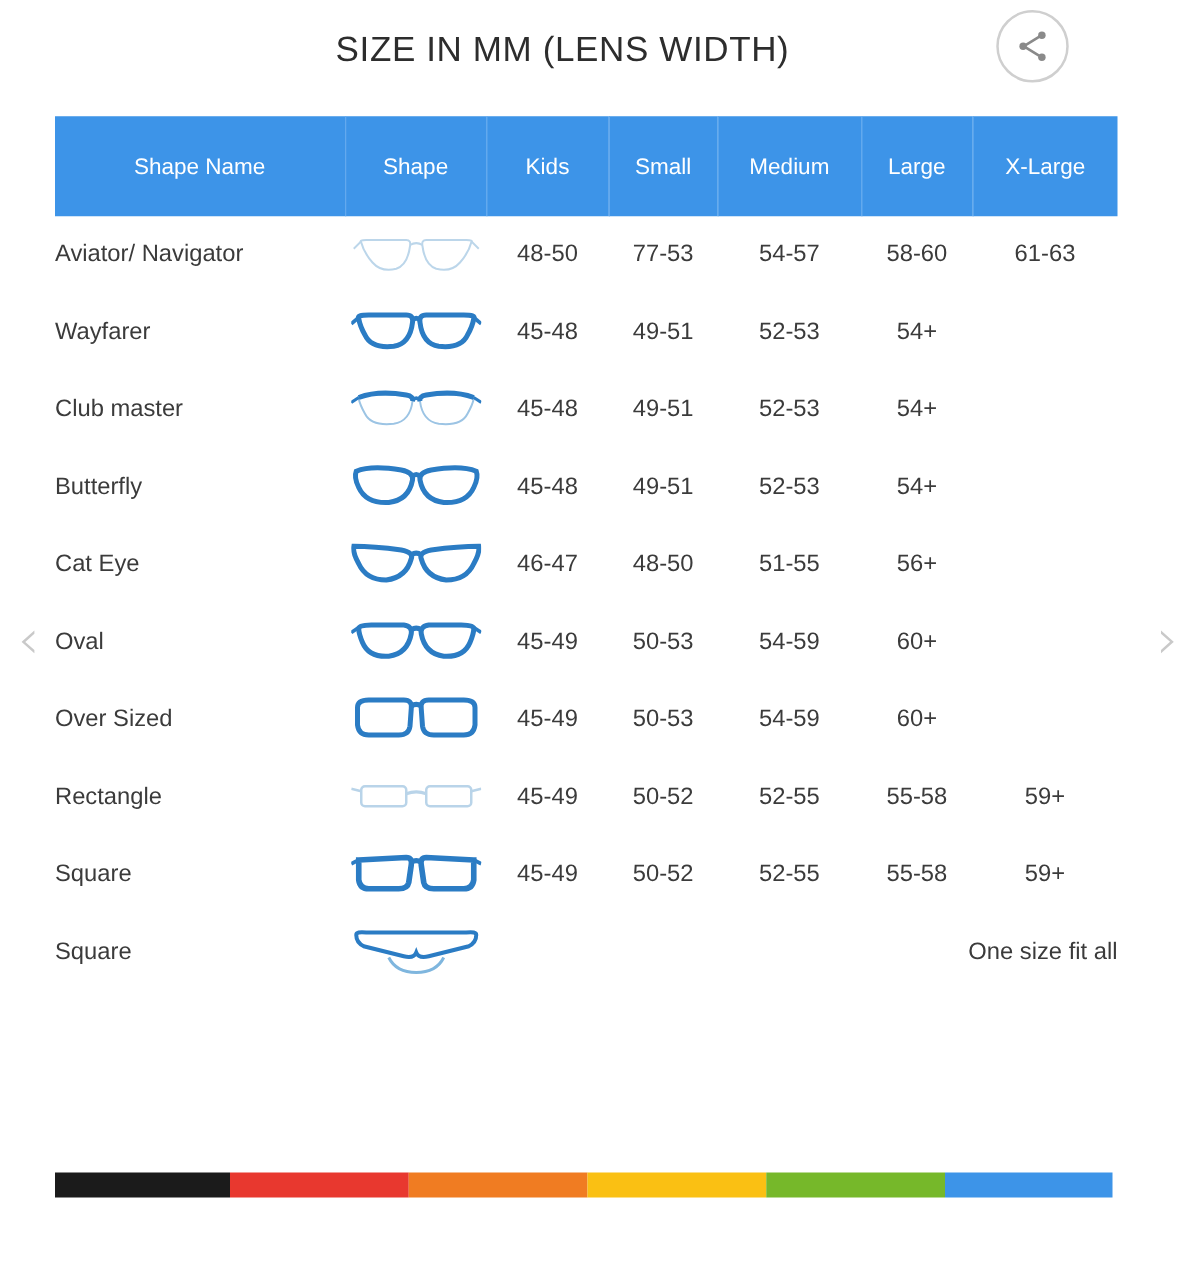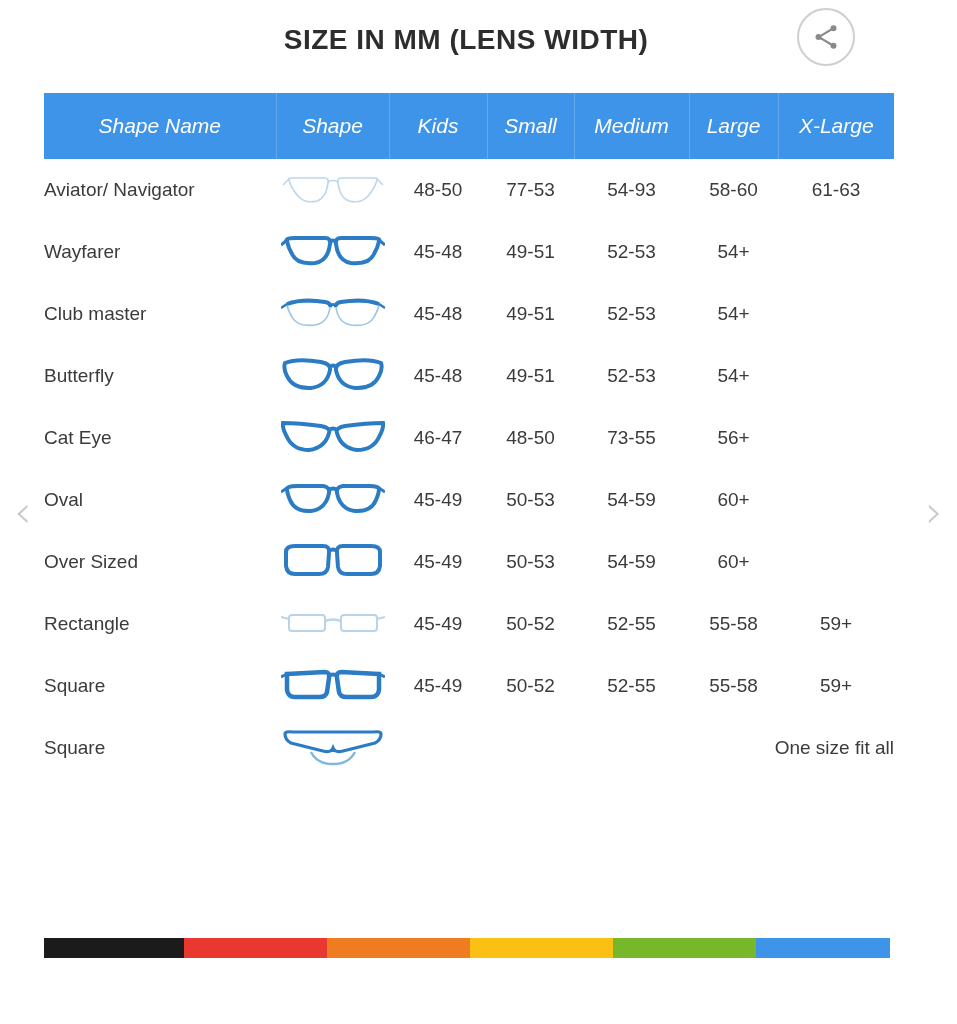--- a/index.html
+++ b/index.html
@@ -22,26 +22,26 @@
   .card {
     position: absolute;
     left: 0px;
     top: 0px;
     width: 900px;
     height: 1024px;
     background: #ffffff;
   }
   .title {
     position: absolute;
-    left: 16px;
+    left: 0;
     top: 24px;
     width: 900px;
     text-align: center;
     font-size: 28px;
-    font-weight: bold;
+    font-weight: normal;
     color: #2d2d2d;
     letter-spacing: 0.5px;
   }
   .share-btn {
     position: absolute;
     right: 45px;
     top: 8px;
     width: 58px;
     height: 58px;
     border: 2px solid #cfcfcf;
@@ -58,26 +58,25 @@
     left: 44px;
     top: 93px;
     width: 850px;
     border-collapse: collapse;
     table-layout: fixed;
   }
   table.size-table thead th {
     background: #3d94e8;
     color: #ffffff;
     font-weight: normal;
-    font-size: 21px;
-    height: 66px;
+    font-size: 18px;
+    height: 80px;
     text-align: center;
     padding: 0;
     border-right: 1px solid #63a9ee;
-    font-style: italic;
   }
   table.size-table thead th:last-child { border-right: none; }
   table.size-table thead th.col-name {
     text-align: center;
     width: 232px;
   }
   .col-shape { width: 113px; }
   .col-kids { width: 98px; }
   .col-small { width: 87px; }
   .col-medium { width: 115px; }
@@ -203,21 +202,21 @@
                 <path d="M8 12 Q6 10 12 10 L44 10 Q48 10 47 15 Q45 30 36 33 Q24 36 17 28 Q10 20 8 12 Z" fill="#ffffff" stroke="#bcd6ea" stroke-width="1.6"></path>
                 <path d="M96 12 Q98 10 92 10 L60 10 Q56 10 57 15 Q59 30 68 33 Q80 36 87 28 Q94 20 96 12 Z" fill="#ffffff" stroke="#bcd6ea" stroke-width="1.6"></path>
                 <path d="M47 14 Q52 11 57 14" fill="none" stroke="#bcd6ea" stroke-width="1.6"></path>
                 <path d="M8 11 L2 17" fill="none" stroke="#bcd6ea" stroke-width="1.6"></path>
                 <path d="M96 11 L102 17" fill="none" stroke="#bcd6ea" stroke-width="1.6"></path>
               </svg>
             </div>
           </td>
           <td class="val">48-50</td>
           <td class="val">77-53</td>
-          <td class="val">54-93</td>
+          <td class="val">54-57</td>
           <td class="val">58-60</td>
           <td class="val">61-63</td>
         </tr>
 
         <tr>
           <td class="name-cell">Wayfarer</td>
           <td class="shape-cell">
             <div class="glyph-wrap">
               <svg width="104" height="44" viewBox="0 0 104 44">
                 <path d="M6 11 Q4 8 14 8 L44 8 Q50 8 49 14 Q47 31 34 33 Q16 35 11 24 Q7 17 6 11 Z" fill="#ffffff" stroke="#2b7cc4" stroke-width="4"></path>
@@ -281,21 +280,21 @@
             <div class="glyph-wrap">
               <svg width="104" height="44" viewBox="0 0 104 44">
                 <path d="M2 7 Q18 7 40 10 Q50 12 48 17 Q44 32 28 34 Q12 34 6 21 Q1 12 2 7 Z" fill="#ffffff" stroke="#2b7cc4" stroke-width="4"></path>
                 <path d="M102 7 Q86 7 64 10 Q54 12 56 17 Q60 32 76 34 Q92 34 98 21 Q103 12 102 7 Z" fill="#ffffff" stroke="#2b7cc4" stroke-width="4"></path>
                 <path d="M48 14 Q52 11 56 14" fill="none" stroke="#2b7cc4" stroke-width="4"></path>
               </svg>
             </div>
           </td>
           <td class="val">46-47</td>
           <td class="val">48-50</td>
-          <td class="val">73-55</td>
+          <td class="val">51-55</td>
           <td class="val lefty">56+</td>
           <td class="val"></td>
         </tr>
 
         <tr>
           <td class="name-cell">Oval</td>
           <td class="shape-cell">
             <div class="glyph-wrap">
               <svg width="104" height="44" viewBox="0 0 104 44">
                 <path d="M6 11 Q6 8 16 8 L42 8 Q49 9 48 15 Q45 31 30 33 Q14 34 9 22 Q6 15 6 11 Z" fill="#ffffff" stroke="#2b7cc4" stroke-width="4"></path>

